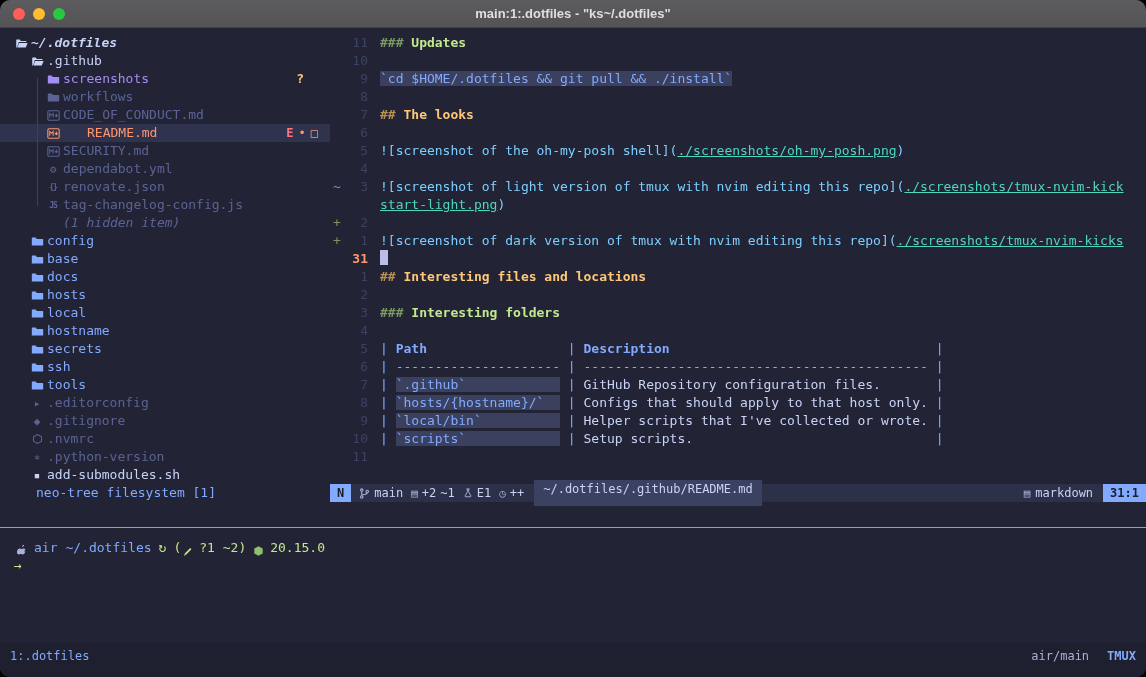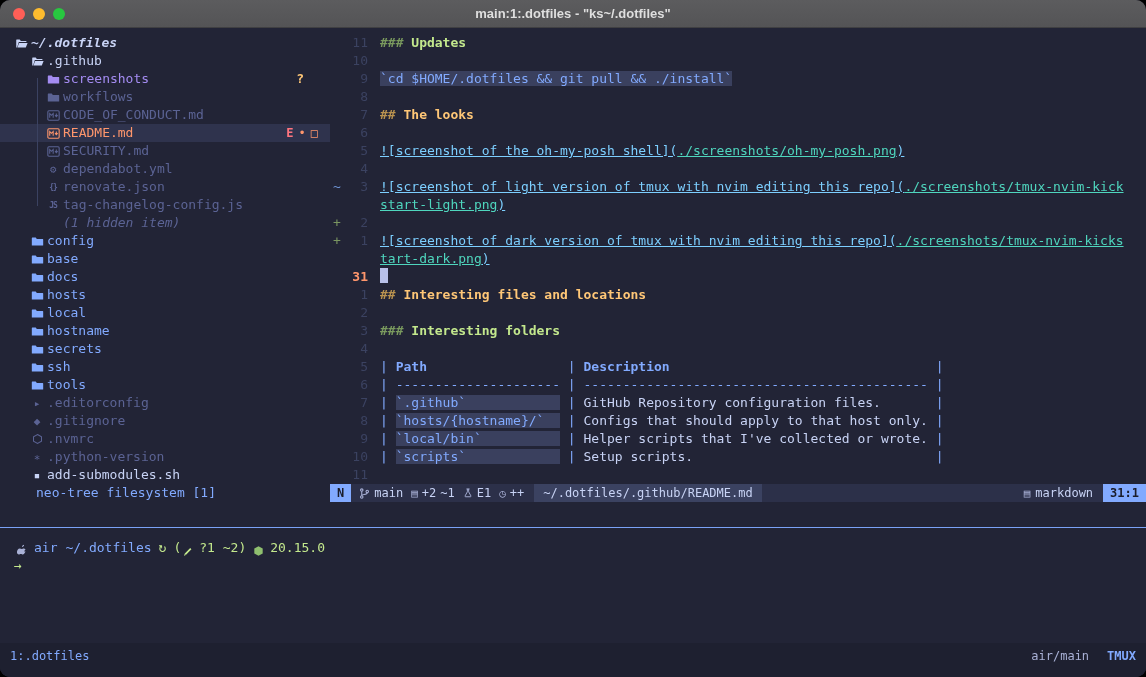--- a/index.html
+++ b/index.html
@@ -49,33 +49,33 @@
   .erow{height:18px;display:flex;white-space:pre;}
   .sign{width:13px;padding-left:3px;flex:none;}
   .s-change{color:#6e93d4;}
   .s-add{color:#7a9661;}
   .num{width:25px;text-align:right;color:var(--gutter);flex:none;}
   .num.cur{color:var(--orange);font-weight:bold;}
   .etext{margin-left:12px;flex:1 1 auto;overflow:hidden;}
   .h3m{color:var(--greenm);font-weight:bold;} .h3{color:var(--green);font-weight:bold;}
   .h2m{color:var(--yellowm);font-weight:bold;} .h2{color:var(--yellow);font-weight:bold;}
   .code{color:var(--blue);background:var(--codebg);}
-  .link{color:var(--cyan);text-decoration:underline;}
+  .link{color:var(--cyan);}
   .url{color:var(--teal);text-decoration:underline;}
   .tbl{color:var(--blue);}
   .th{color:var(--blue);font-weight:bold;}
   .txt{color:var(--fg);}
   .cursor{display:inline-block;width:8px;height:15px;background:#b8c0e8;vertical-align:-2px;}
   
   #statusline{position:absolute;left:330px;top:456px;right:0;height:18px;background:var(--sl);
     display:flex;align-items:center;font-size:12px;color:var(--fg);white-space:pre;}
   .sl-mode{background:var(--blue);color:#1b1d2b;font-weight:bold;padding:0 7px;height:18px;line-height:18px;}
   .sl-item{margin-left:8px;display:inline-flex;align-items:center;gap:4px;}
   .sl-icon{color:#a9b1d6;display:inline-flex;align-items:center;}
-  .sl-path{margin-left:10px;background:var(--slseg);padding:0 9px;height:18px;line-height:18px;color:var(--fg);}
+  .sl-path{margin-left:10px;background:var(--slseg);padding:0 9px;height:26px;line-height:18px;color:var(--fg);}
   .sl-right{margin-left:auto;display:inline-flex;align-items:center;}
   .sl-pos{background:var(--blue);color:#1b1d2b;font-weight:bold;padding:0 7px;height:18px;line-height:18px;margin-left:10px;}
   
   #pane-border{position:absolute;left:0;top:499px;right:0;height:1px;background:#7aa2f7;}
   #shell-pane{position:absolute;left:0;top:500px;right:0;height:115px;font-size:13px;line-height:18px;}
   .pline{padding-left:14px;white-space:pre;display:flex;align-items:center;}
   #prompt-line1{margin-top:11px;align-items:flex-end;}
   .p-blue{color:var(--blue);}
   .p-green{color:var(--green);}
   .p-icon{display:inline-flex;align-items:center;margin:0 2px;}
@@ -112,21 +112,21 @@
           <div class="trow c-purple" style="padding-left: 46px;"><span class="ticon"><svg width="13" height="13" viewBox="0 0 16 16">
                 <path fill="currentColor" d="M1.5 3.2h4.3l1.4 1.7h7.3a.5.5 0 0 1 .5.5v7.1a.5.5 0 0 1-.5.5h-13a.5.5 0 0 1-.5-.5V3.7a.5.5 0 0 1 .5-.5z"></path>
               </svg></span><span>screenshots</span><span class="tbadge">?</span></div>
           <div class="trow c-dim" style="padding-left: 46px;"><span class="ticon"><svg width="13" height="13" viewBox="0 0 16 16">
                 <path fill="currentColor" d="M1.5 3.2h4.3l1.4 1.7h7.3a.5.5 0 0 1 .5.5v7.1a.5.5 0 0 1-.5.5h-13a.5.5 0 0 1-.5-.5V3.7a.5.5 0 0 1 .5-.5z"></path>
               </svg></span><span>workflows</span></div>
           <div class="trow c-dim" style="padding-left: 46px;"><span class="ticon"><svg width="13" height="11" viewBox="0 0 16 14">
                 <rect x="0.8" y="1" width="14.4" height="12" rx="1.4" fill="none" stroke="currentColor" stroke-width="1.4"></rect>
                 <path d="M3.2 10V4.4l2.2 2.4 2.2-2.4V10M11.6 4.4v3.4M9.9 6.6l1.7 2 1.7-2" stroke="currentColor" stroke-width="1.3" fill="none"></path>
               </svg></span><span>CODE_OF_CONDUCT.md</span></div>
-          <div class="trow c-orange sel" style="padding-left: 46px;"><span class="ticon"><svg width="13" height="11" viewBox="0 0 16 14">
+          <div class="trow c-orange sel" style="padding-left: 46px; gap: 24px;"><span class="ticon"><svg width="13" height="11" viewBox="0 0 16 14">
                 <rect x="0.8" y="1" width="14.4" height="12" rx="1.4" fill="none" stroke="currentColor" stroke-width="1.4"></rect>
                 <path d="M3.2 10V4.4l2.2 2.4 2.2-2.4V10M11.6 4.4v3.4M9.9 6.6l1.7 2 1.7-2" stroke="currentColor" stroke-width="1.3" fill="none"></path>
               </svg></span><span>README.md</span><span class="tmarks"><span class="mk-red">E</span><span class="mk-orange">•</span><span class="mk-orange">□</span></span></div>
           <div class="trow c-dim" style="padding-left: 46px;"><span class="ticon"><svg width="13" height="11" viewBox="0 0 16 14">
                 <rect x="0.8" y="1" width="14.4" height="12" rx="1.4" fill="none" stroke="currentColor" stroke-width="1.4"></rect>
                 <path d="M3.2 10V4.4l2.2 2.4 2.2-2.4V10M11.6 4.4v3.4M9.9 6.6l1.7 2 1.7-2" stroke="currentColor" stroke-width="1.3" fill="none"></path>
               </svg></span><span>SECURITY.md</span></div>
           <div class="trow c-dim" style="padding-left: 46px;"><span class="ticon"><span class="tglyph">⚙</span></span><span>dependabot.yml</span></div>
           <div class="trow c-dim" style="padding-left: 46px;"><span class="ticon"><span class="tglyph tiny">{}</span></span><span>renovate.json</span></div>
           <div class="trow c-dim" style="padding-left: 46px;"><span class="ticon"><span class="tglyph tiny">JS</span></span><span>tag-changelog-config.js</span></div>
@@ -174,21 +174,20 @@
           <div class="erow"><span class="sign "></span><span class="num">9</span><span class="etext"><span class="code">`cd $HOME/.dotfiles &amp;&amp; git pull &amp;&amp; ./install`</span></span></div>
           <div class="erow"><span class="sign "></span><span class="num">8</span><span class="etext"></span></div>
           <div class="erow"><span class="sign "></span><span class="num">7</span><span class="etext"><span class="h2m">## </span><span class="h2">The looks</span></span></div>
           <div class="erow"><span class="sign "></span><span class="num">6</span><span class="etext"></span></div>
           <div class="erow"><span class="sign "></span><span class="num">5</span><span class="etext"><span class="link">![screenshot of the oh-my-posh shell](</span><span class="url">./screenshots/oh-my-posh.png</span><span class="link">)</span></span></div>
           <div class="erow"><span class="sign "></span><span class="num">4</span><span class="etext"></span></div>
           <div class="erow"><span class="sign s-change">~</span><span class="num">3</span><span class="etext"><span class="link">![screenshot of light version of tmux with nvim editing this repo](</span><span class="url">./screenshots/tmux-nvim-kick</span></span></div>
           <div class="erow"><span class="sign "></span><span class="num"></span><span class="etext"><span class="url">start-light.png</span><span class="link">)</span></span></div>
           <div class="erow"><span class="sign s-add">+</span><span class="num">2</span><span class="etext"></span></div>
           <div class="erow"><span class="sign s-add">+</span><span class="num">1</span><span class="etext"><span class="link">![screenshot of dark version of tmux with nvim editing this repo](</span><span class="url">./screenshots/tmux-nvim-kicks</span></span></div>
-          <div class="erow"><span class="sign "></span><span class="num"></span><span class="etext"><span class="url">tart-dark.png</span><span class="link">)</span></span></div>
           <div class="erow"><span class="sign "></span><span class="num cur">31</span><span class="etext"><span class="cursor"></span></span></div>
           <div class="erow"><span class="sign "></span><span class="num">1</span><span class="etext"><span class="h2m">## </span><span class="h2">Interesting files and locations</span></span></div>
           <div class="erow"><span class="sign "></span><span class="num">2</span><span class="etext"></span></div>
           <div class="erow"><span class="sign "></span><span class="num">3</span><span class="etext"><span class="h3m">### </span><span class="h3">Interesting folders</span></span></div>
           <div class="erow"><span class="sign "></span><span class="num">4</span><span class="etext"></span></div>
           <div class="erow"><span class="sign "></span><span class="num">5</span><span class="etext"><span class="tbl">| </span><span class="th">Path                 </span><span class="tbl"> | </span><span class="th">Description                                 </span><span class="tbl"> |</span></span></div>
           <div class="erow"><span class="sign "></span><span class="num">6</span><span class="etext"><span class="tbl">| </span><span class="tbl">---------------------</span><span class="tbl"> | </span><span class="tbl">--------------------------------------------</span><span class="tbl"> |</span></span></div>
           <div class="erow"><span class="sign "></span><span class="num">7</span><span class="etext"><span class="tbl">| </span><span class="code">`.github`            </span><span class="tbl"> | </span><span class="txt">GitHub Repository configuration files.      </span><span class="tbl"> |</span></span></div>
           <div class="erow"><span class="sign "></span><span class="num">8</span><span class="etext"><span class="tbl">| </span><span class="code">`hosts/{hostname}/`  </span><span class="tbl"> | </span><span class="txt">Configs that should apply to that host only.</span><span class="tbl"> |</span></span></div>
           <div class="erow"><span class="sign "></span><span class="num">9</span><span class="etext"><span class="tbl">| </span><span class="code">`local/bin`          </span><span class="tbl"> | </span><span class="txt">Helper scripts that I've collected or wrote.</span><span class="tbl"> |</span></span></div>

